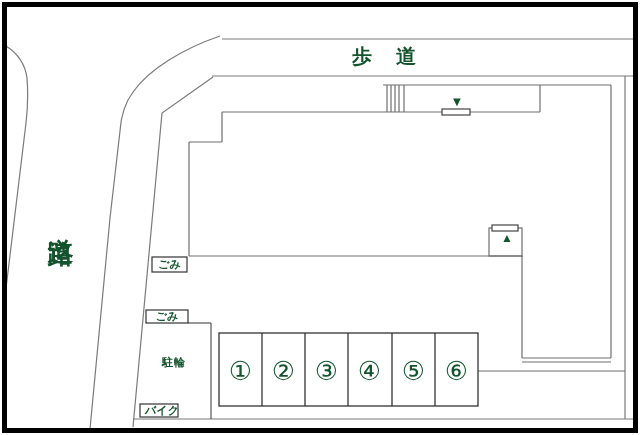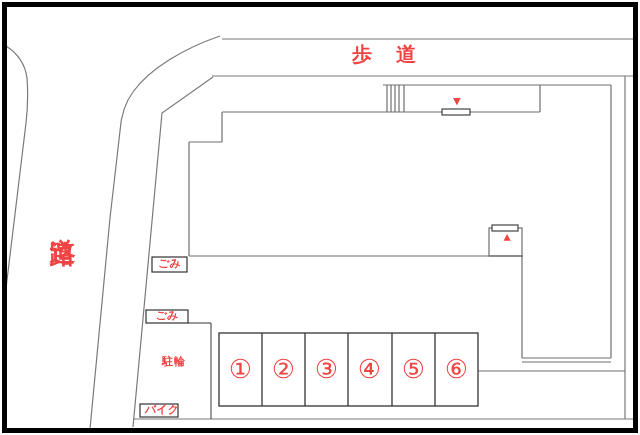--- a/index.html
+++ b/index.html
@@ -6,25 +6,24 @@
   .plan{
     position:relative;
     width:640px;height:435px;
     background:#ffffff;
     font-family:"Liberation Sans","DejaVu Sans",sans-serif;
     overflow:hidden;
   }
   .plan svg{position:absolute;left:0;top:0;}
   .lbl{
     position:absolute;
-    color:#ef4444;
+    color:#14532d;
     font-weight:bold;
     white-space:pre;
     line-height:1;
-    font-family:Liberation Mono, monospace;
   }
   .lbl.center{display:flex;align-items:center;justify-content:center;text-align:center;}
   .sidewalk-label{left:352px;top:46px;font-size:20px;letter-spacing:2px;}
   .road-label{
     left:44px;top:218px;width:30px;height:60px;
     font-size:26px;
     writing-mode:vertical-rl;text-orientation:upright;
     letter-spacing:2px;
   }
   .gomi1{left:152px;top:257px;width:35px;height:15px;font-size:11px;}

